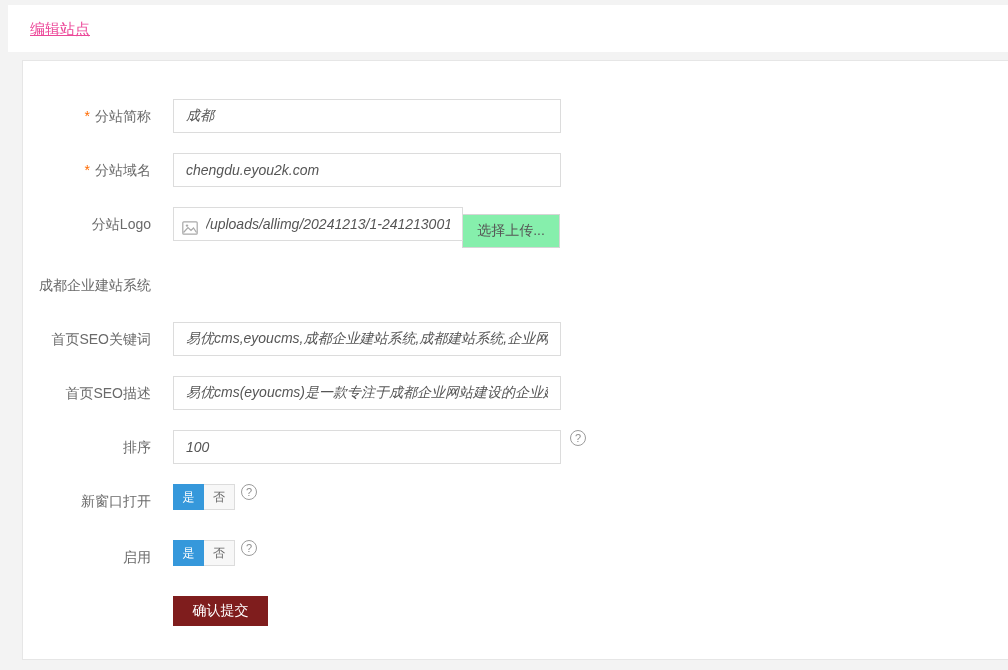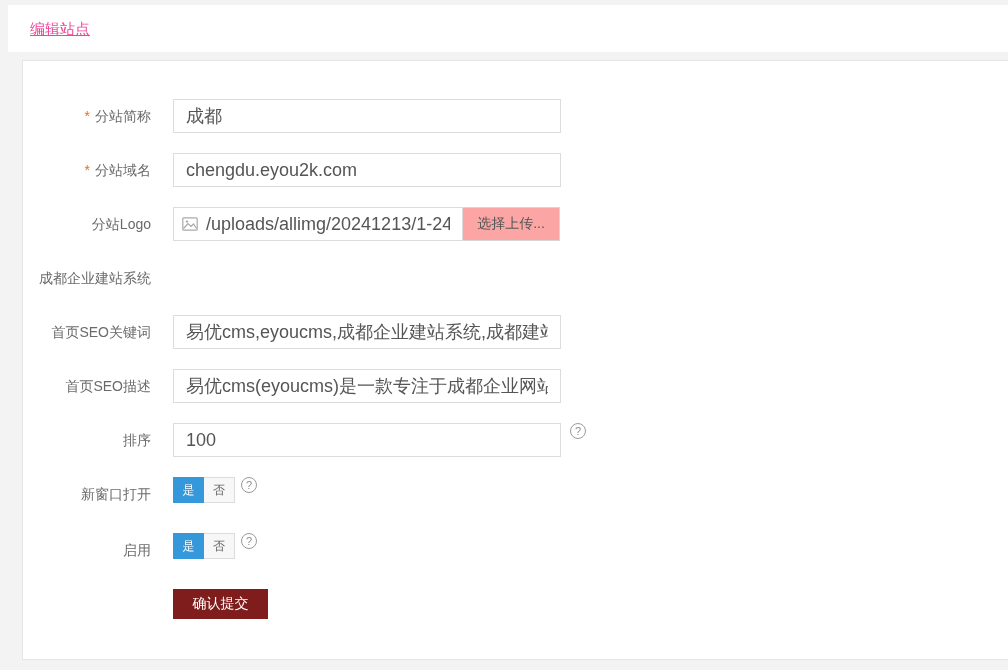--- a/index.html
+++ b/index.html
@@ -57,48 +57,50 @@
     margin-right: 5px;
     font-size: 14px;
   }
 
   .txt {
     width: 388px;
     height: 34px;
     border: 1px solid #dcdcdc;
     background: #fff;
     padding: 0 12px;
-    font-size: 18px;
+    font-size: 14px;
     color: #555;
     font-family: "Liberation Sans", "DejaVu Sans", sans-serif;
     outline: none;
     border-radius: 0;
+    font-style: italic;
   }
 
   
   .upload-wrap { display: flex; align-items: stretch; width: 388px; }
   .logo-input-wrap { position: relative; width: 290px; }
   .logo-input-wrap .txt { width: 100%; padding-left: 32px; }
   .img-icon {
     position: absolute;
     left: 9px; top: 50%;
     margin-top: -7px;
     width: 16px; height: 14px;
     color: #a9a9a9;
   }
   .upload-btn {
     width: 98px;
     height: 34px;
     margin-left: -1px;
-    background: #fca5a5;
+    background: #86efac;
     border: 1px solid #d6d6d6;
     color: #565656;
     font-size: 14px;
     font-family: "Liberation Sans", "DejaVu Sans", sans-serif;
     cursor: pointer;
+    margin-top: 7px;
   }
 
   
   .toggle { display: inline-flex; }
   .tg {
     width: 31px; height: 26px;
     display: inline-flex;
     align-items: center;
     justify-content: center;
     font-size: 12px;

